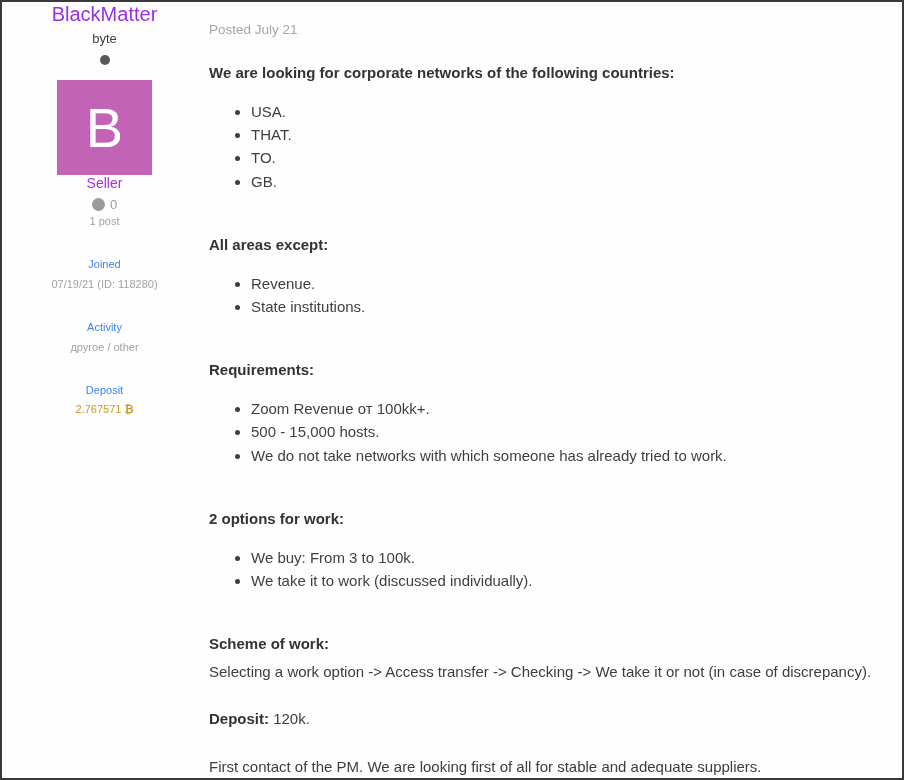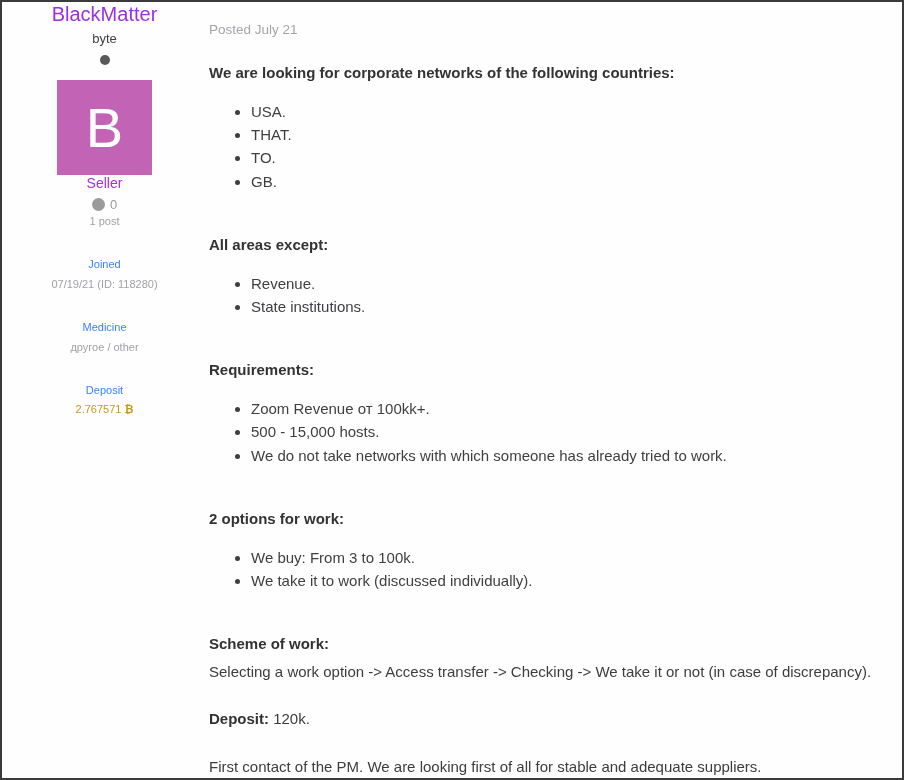--- a/index.html
+++ b/index.html
@@ -119,21 +119,21 @@
     <div class="status-dot"></div>
     <div class="avatar">B</div>
     <div class="role">Seller</div>
     <div class="rep-row">
       <span class="rep-circle"></span>
       <span>0</span>
     </div>
     <div class="side-line side-gray">1 post</div>
     <div class="side-line side-dark">Joined</div>
     <div class="side-line side-gray">07/19/21 (ID: 118280)</div>
-    <div class="side-line side-dark">Medicine</div>
+    <div class="side-line side-dark">Activity</div>
     <div class="side-line side-gray">другое / other</div>
     <div class="side-line side-dark">Deposit</div>
     <div class="side-line side-gold">
       <span>2.767571</span>
       <span class="btc">₿</span>
     </div>
   </div>
 
   <div class="main post">
     <div class="posted-date">Posted July 21</div>

